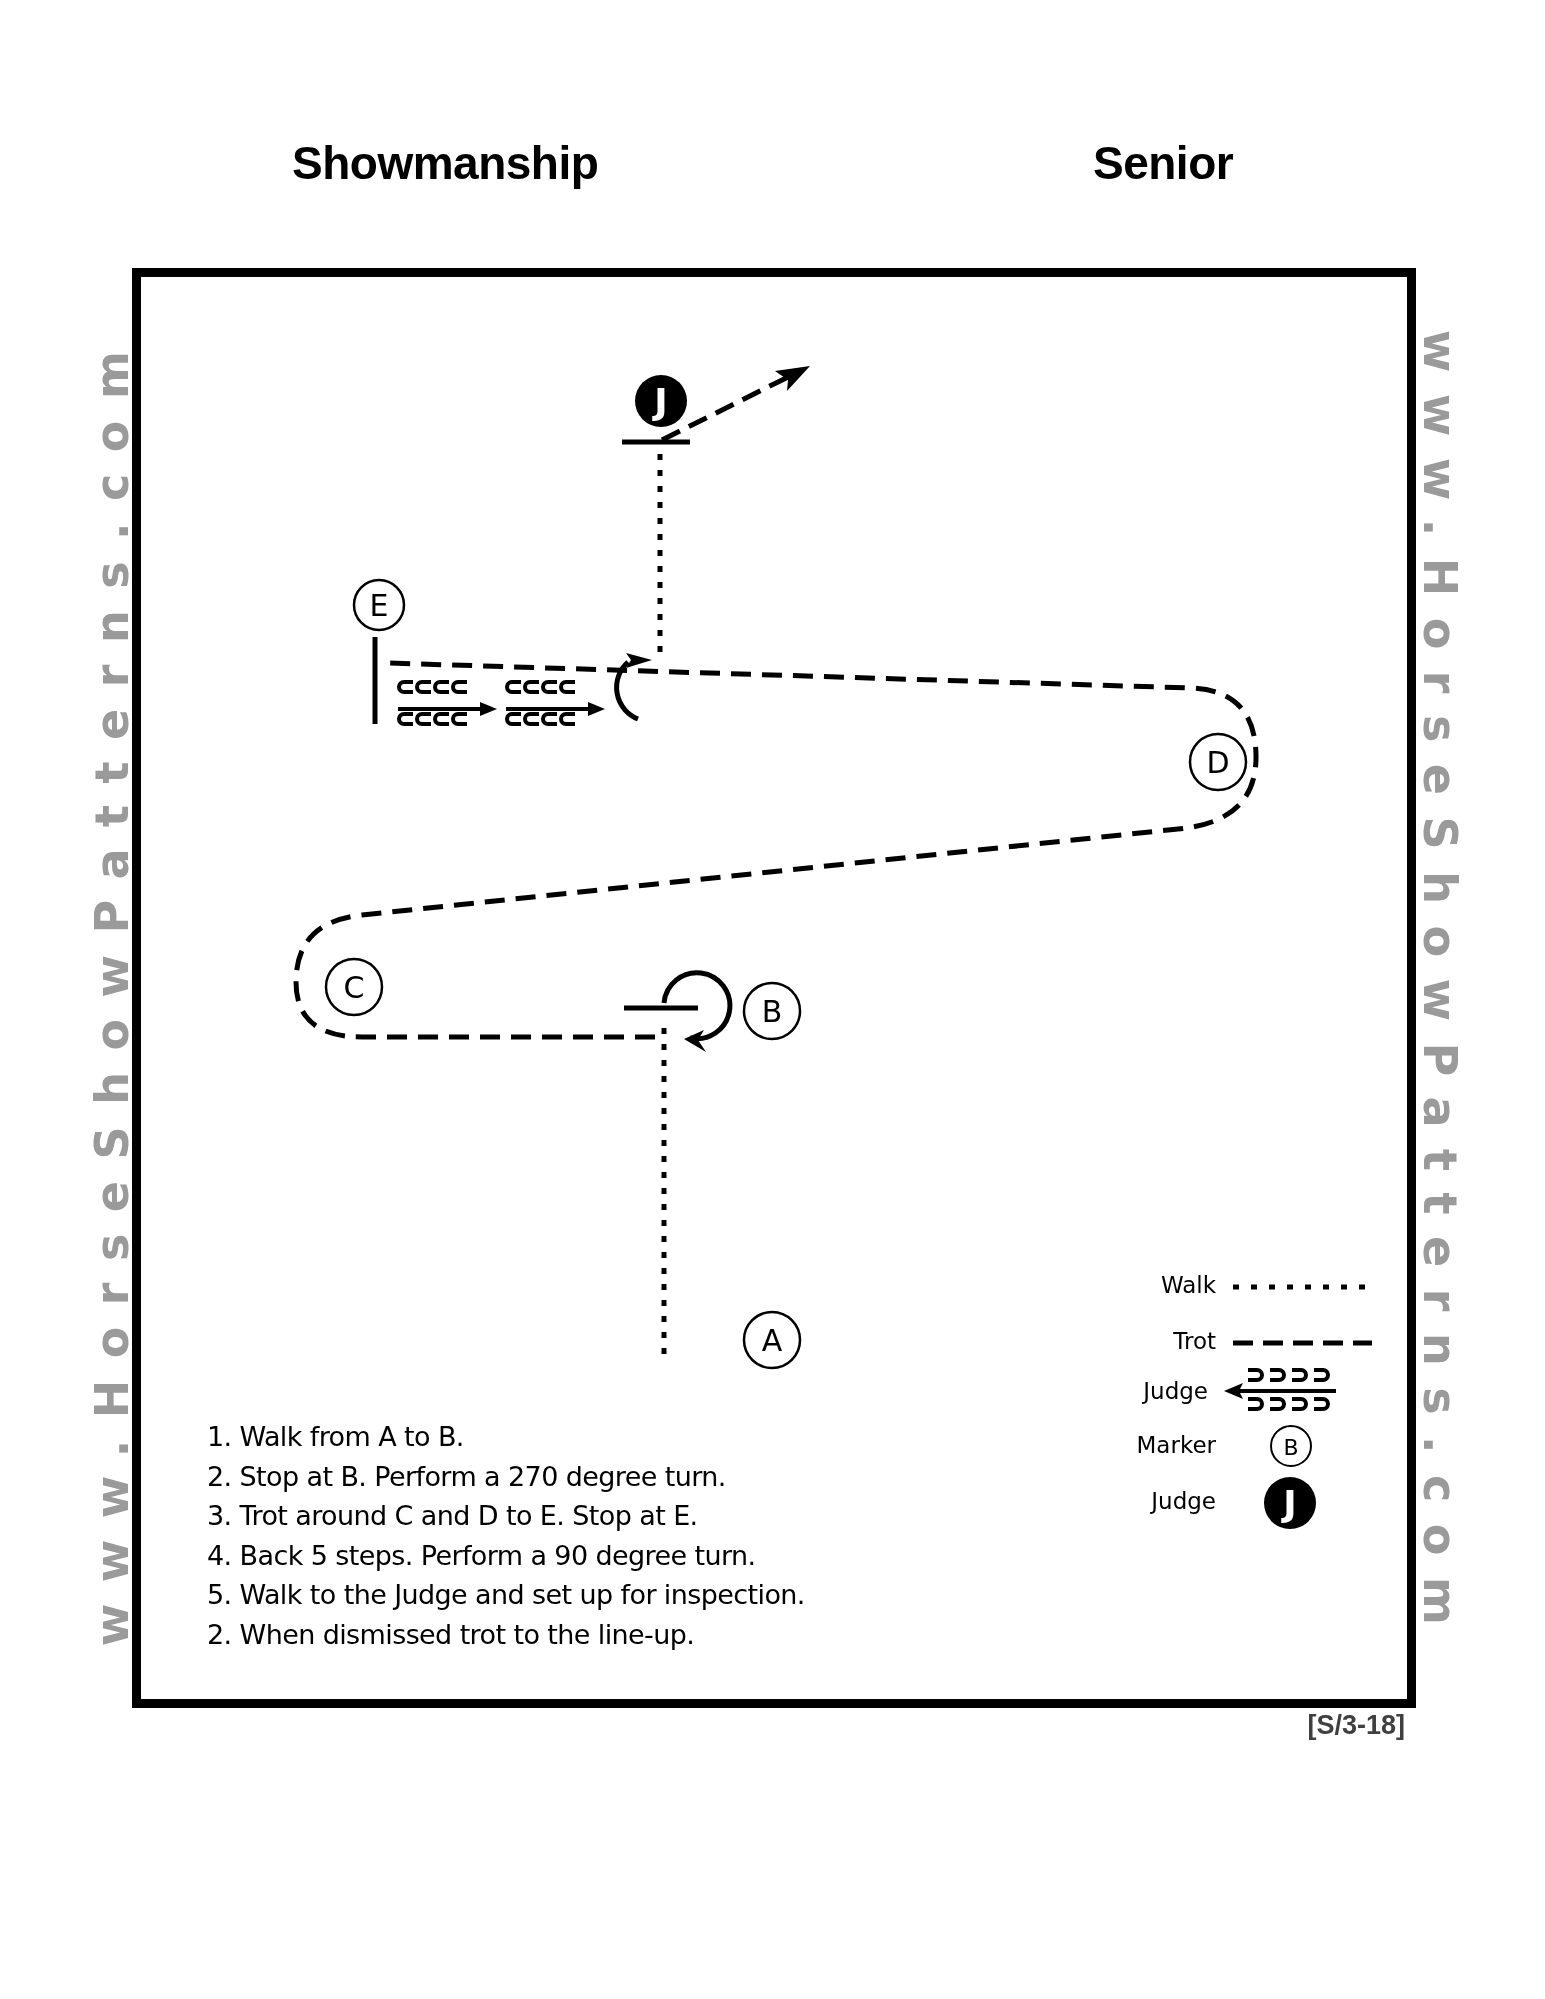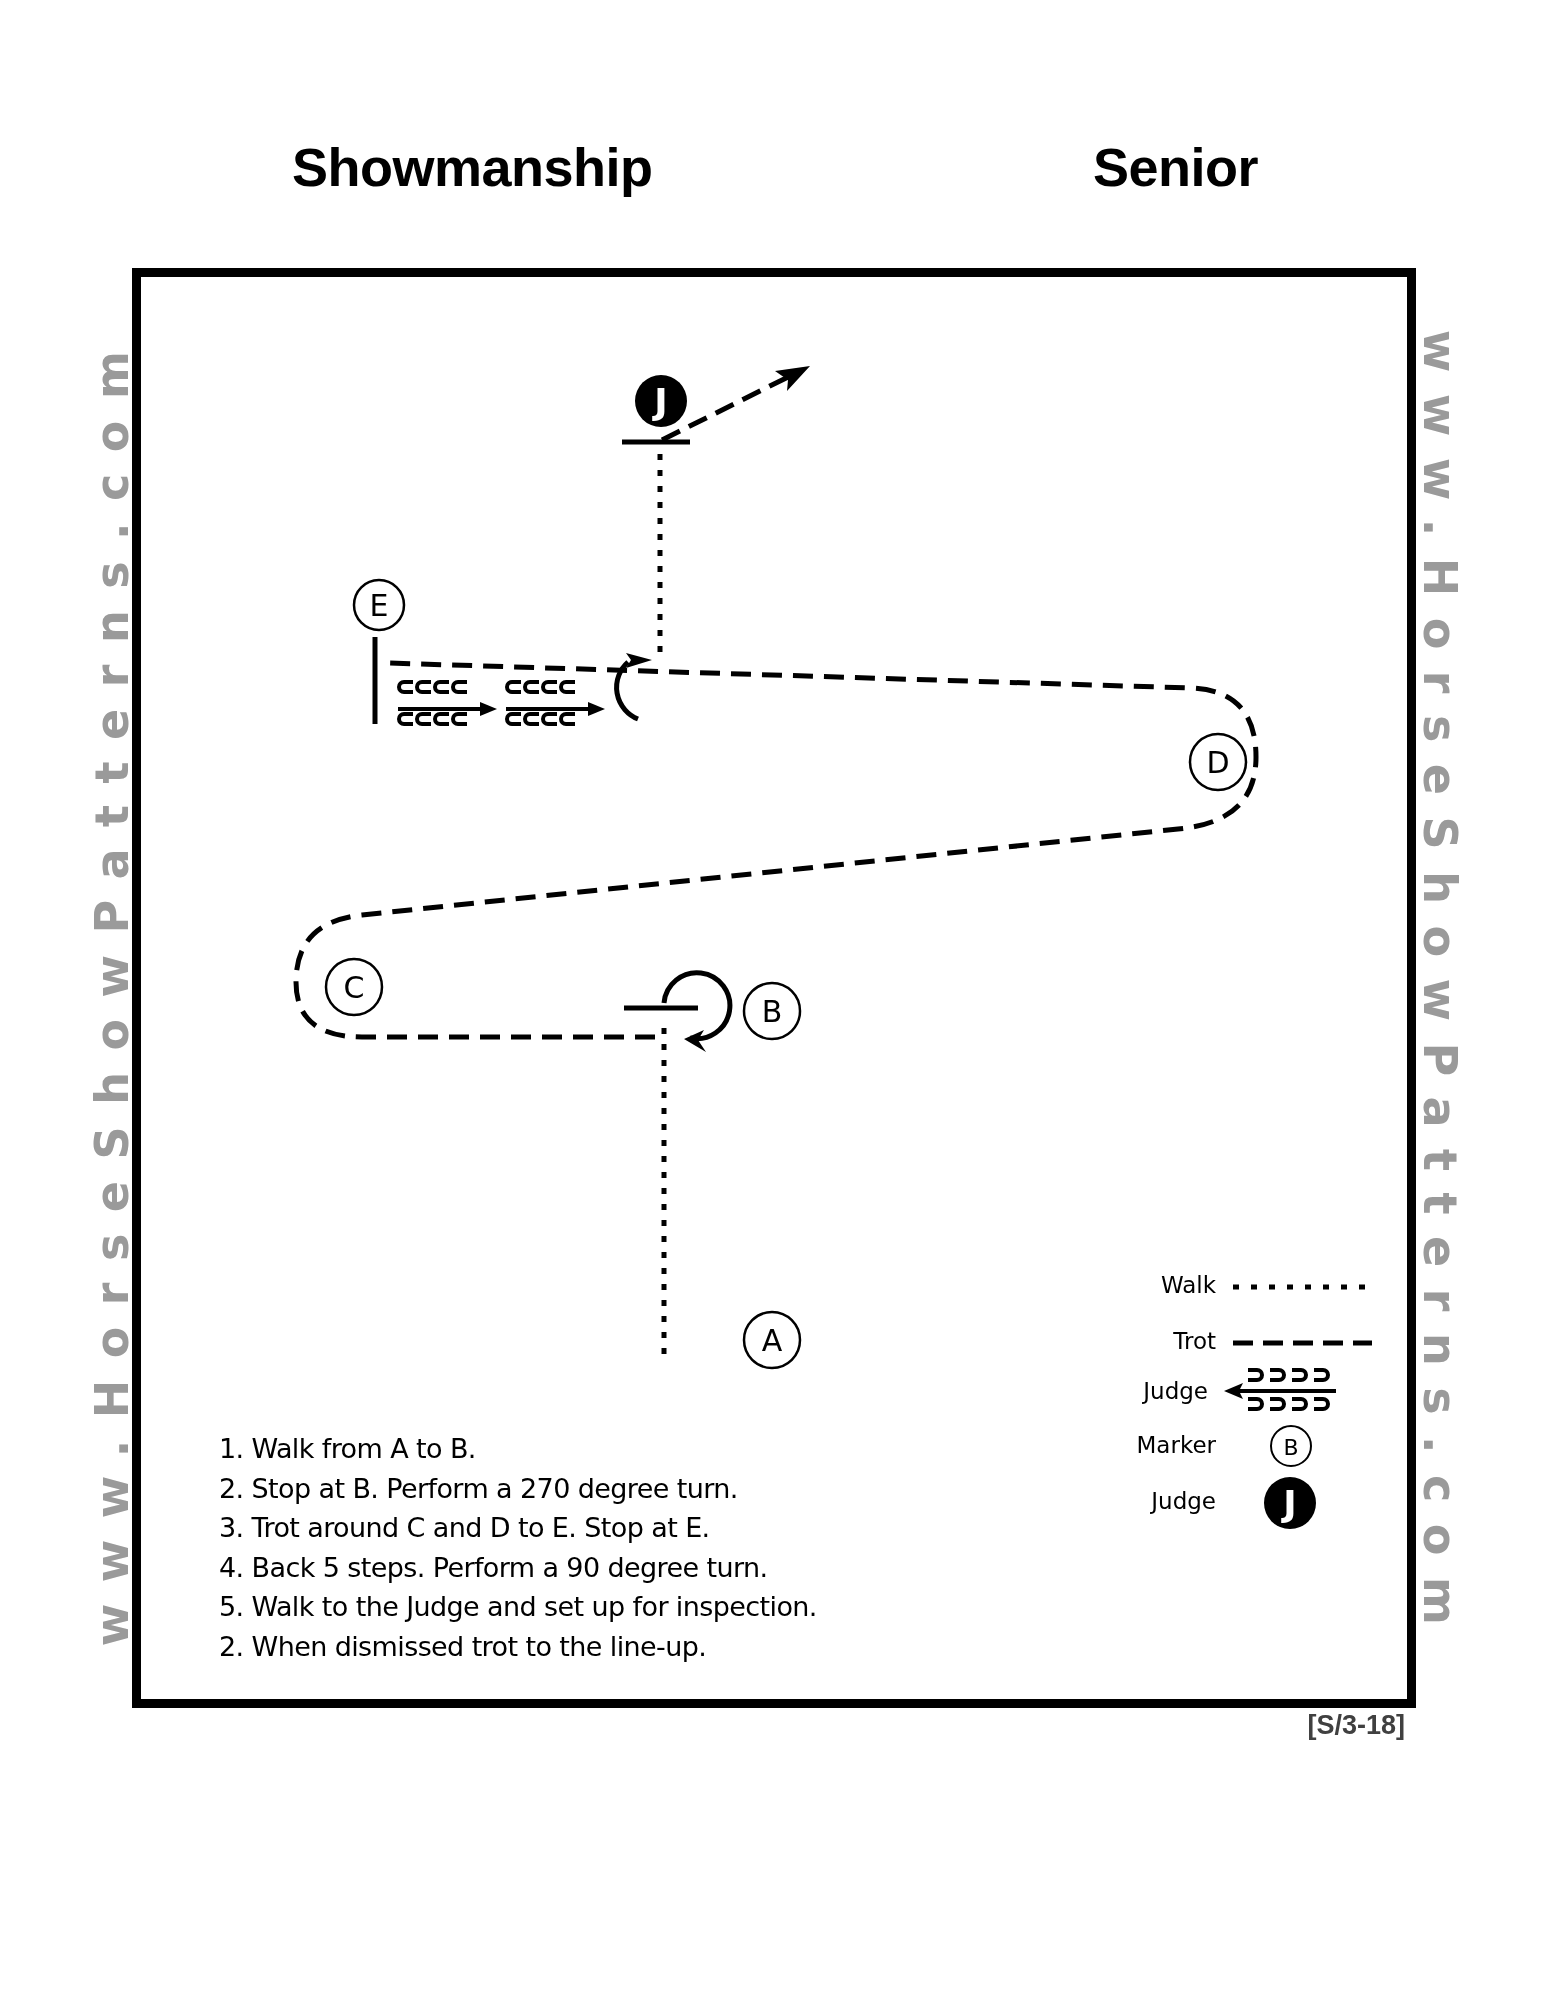--- a/index.html
+++ b/index.html
@@ -1,28 +1,28 @@
 <!DOCTYPE html>
 <html><head>
 <meta charset="utf-8">
 <style>
   html, body { margin: 0; padding: 0; background: #ffffff; }
   body { width: 1545px; height: 1999px; position: relative; overflow: hidden; font-family: "Liberation Sans", sans-serif; }
-  .title { position: absolute; top: 136px; font-family: "Liberation Sans", sans-serif; font-weight: bold; font-size: 54px; color: #000; letter-spacing: -0.5px; }
+  .title { position: absolute; top: 136px; font-family: "Liberation Sans", sans-serif; font-weight: bold; font-size: 46px; color: #000; letter-spacing: -0.5px; }
   #class-title { left: 292px; }
   #division-title { left: 1093px; }
   .frame { position: absolute; left: 132px; top: 268px; width: 1284px; height: 1440px; box-sizing: border-box; border: 9px solid #000; }
   .watermark { position: absolute; font-family: "DejaVu Sans", sans-serif; font-weight: bold; color: #9a9a9a; font-size: 46px; letter-spacing: 21.5px; white-space: nowrap; line-height: 1; }
   #wm-left { left: 112px; top: 988px; transform: translate(-50%, -50%) rotate(-90deg); }
   #wm-right { left: 1440px; top: 988px; transform: translate(-50%, -50%) rotate(90deg); }
   .code { position: absolute; right: 140px; top: 1710px; font-family: "Liberation Sans", sans-serif; font-weight: bold; font-size: 27px; color: #404040; }
   svg.diagram { position: absolute; left: 0; top: 0; width: 1545px; height: 1999px; }
   .marker-text { font-family: "DejaVu Sans", sans-serif; font-size: 30px; fill: #000; }
   .judge-text { font-family: "DejaVu Sans", sans-serif; font-weight: bold; font-size: 36px; fill: #fff; }
-  .instructions { position: absolute; left: 207px; top: 1417px; margin: 12px; padding: 0; list-style: none; font-family: "DejaVu Sans", sans-serif; font-size: 27px; line-height: 39.5px; color: #000; letter-spacing: -0.6px; }
+  .instructions { position: absolute; left: 207px; top: 1417px; margin: 0; padding: 0; list-style: none; font-family: "DejaVu Sans", sans-serif; font-size: 27px; line-height: 39.5px; color: #000; letter-spacing: -0.6px; }
   .instructions li { white-space: nowrap; }
   .legend-label { position: absolute; width: 200px; text-align: right; font-family: "DejaVu Sans", sans-serif; font-size: 23px; color: #000000; }
 </style>
 </head>
 <body>
 
 <div class="title" id="class-title">Showmanship</div>
 <div class="title" id="division-title">Senior</div>
 
 <div class="frame"></div>

